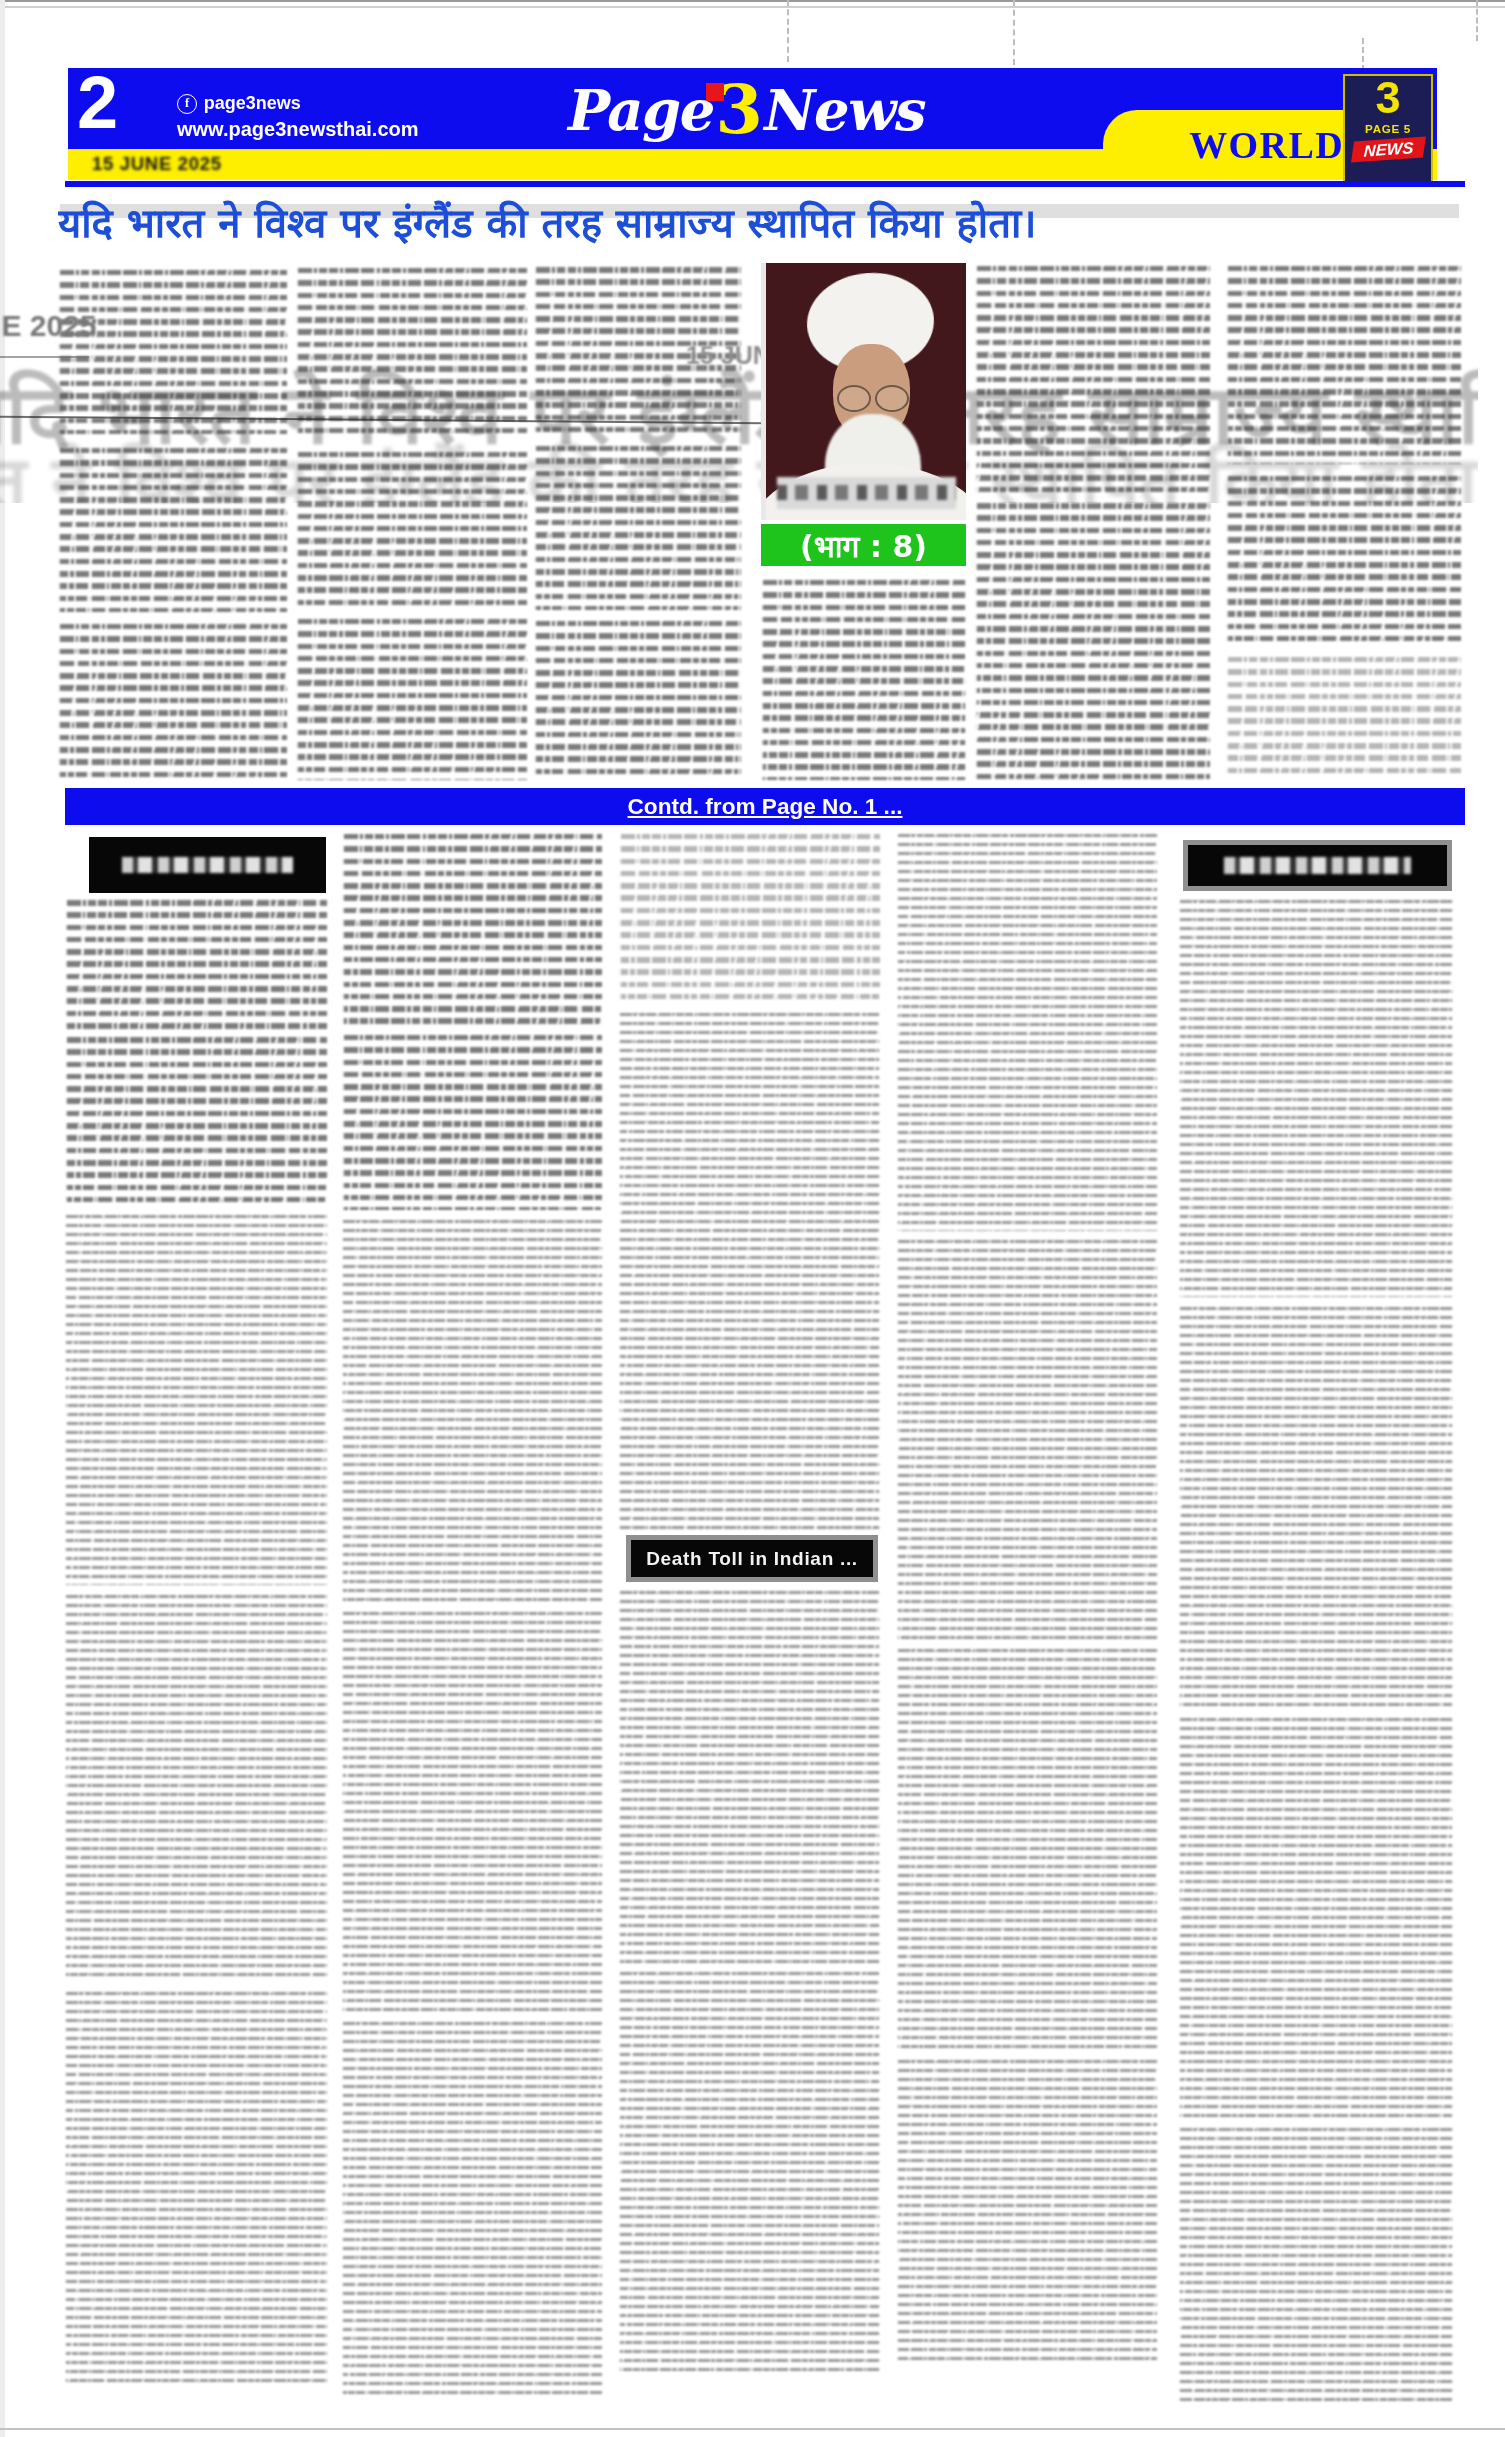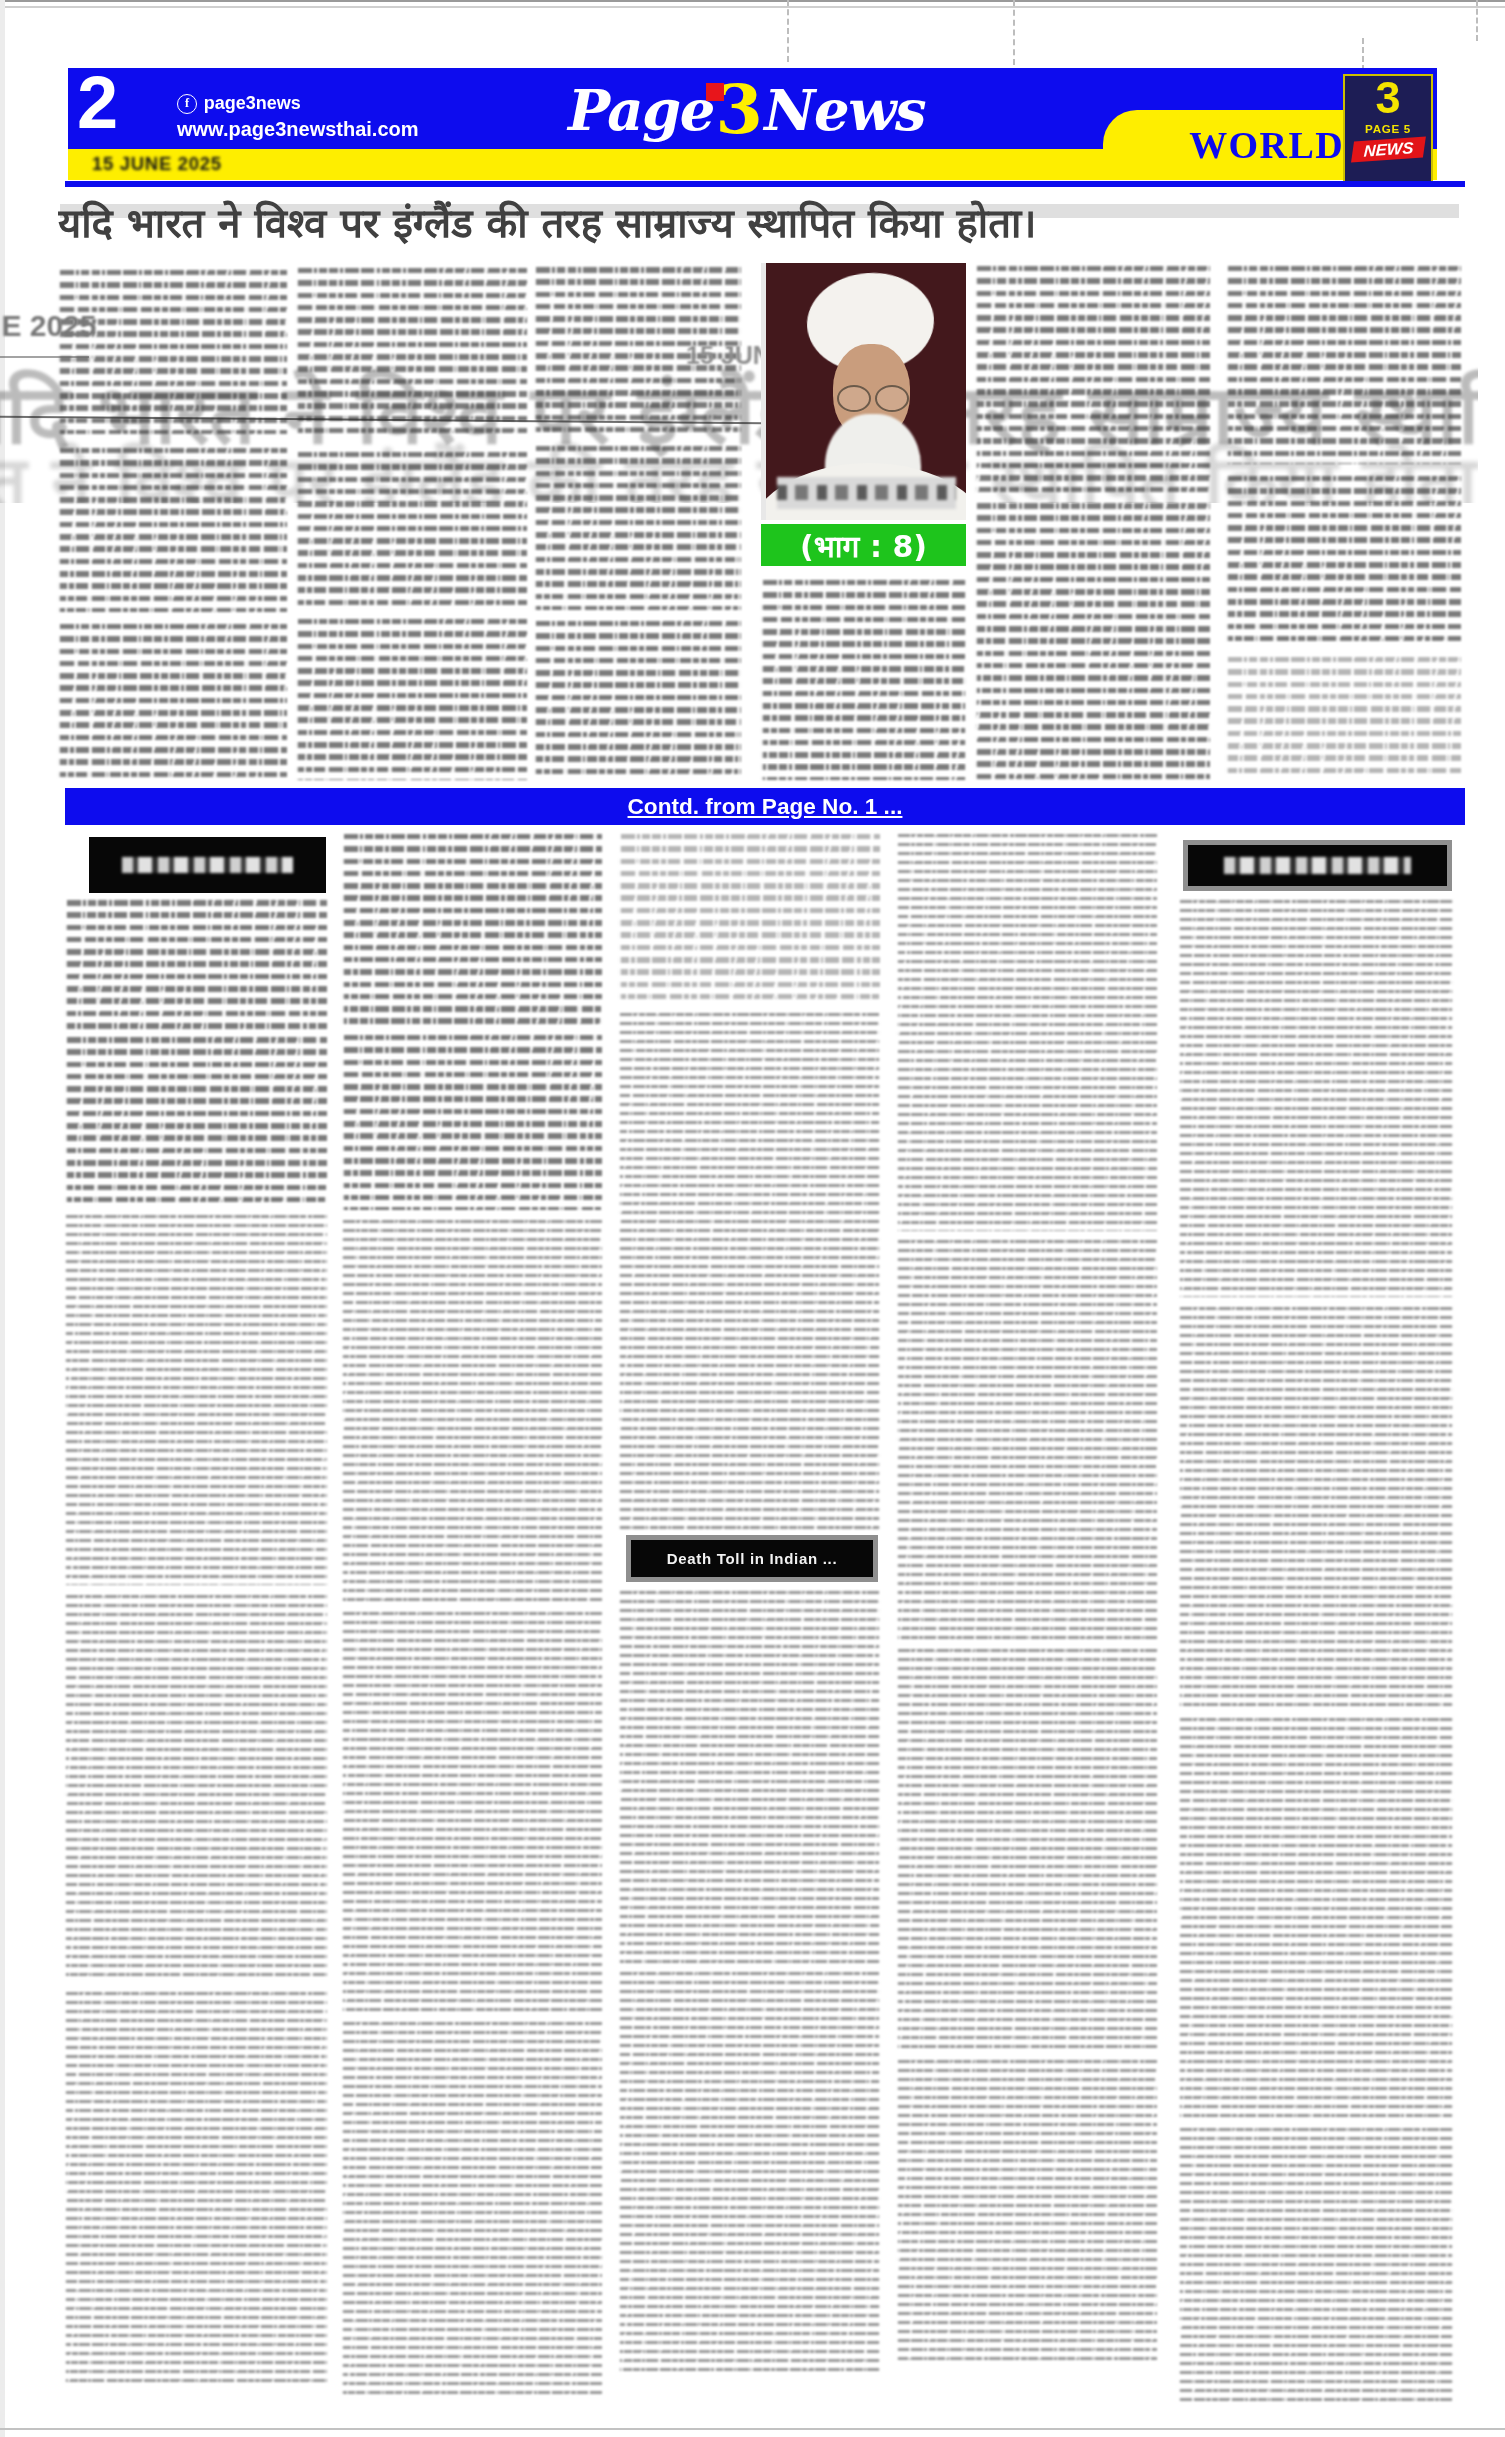--- a/index.html
+++ b/index.html
@@ -38,21 +38,21 @@
   .cl-line1{color:#f5e400;font-size:11.6px;font-weight:bold;letter-spacing:0.7px;margin-top:1.4px;}
   .cl-ribbon{margin-top:4.1px;width:71px;height:20.5px;background:#e21418;transform:skewX(-12deg) rotate(-4deg);
              display:flex;align-items:center;justify-content:center;}
   .cl-ribbon span{color:#fff;font-style:italic;font-weight:bold;font-size:16.4px;transform:skewX(6deg);}
   .datestrip{left:92px;top:153px;font-size:18.5px;font-weight:bold;color:#151515;
              filter:blur(1.6px);letter-spacing:0.7px;}
   .bluerule{left:65px;top:181px;width:1400px;height:5.5px;background:#0d0cee;}
 
   
   .headghostband{left:60px;top:204px;width:1399px;height:13.7px;background:#d7d7d7;opacity:.8;}
-  .headline{left:58px;top:194px;width:1410px;font-size:40px;font-weight:bold;color:#404040;
+  .headline{left:58px;top:194px;width:1410px;font-size:40px;font-weight:bold;color:#1d4ed8;
             white-space:nowrap;overflow:hidden;font-family:"DejaVu Sans",sans-serif;}
 
   
   .watermark{left:0;top:352px;width:1478px;height:151px;overflow:hidden;}
   .wm1,.wm2{position:absolute;white-space:nowrap;font-weight:bold;
             font-family:"DejaVu Sans",sans-serif;color:#3c3c3c;}
   .wm1{left:-41px;top:4.1px;font-size:81px;opacity:.34;filter:blur(1.8px);}
   .wm2{left:-233px;top:79px;font-size:71px;opacity:.2;filter:blur(2.1px);}
   .wmline{left:0;top:419px;width:773px;height:2.1px;background:#222;opacity:.65;transform:rotate(.5deg);}
   .ghost-left{left:1.4px;top:309px;font-size:30px;font-weight:bold;color:#777;filter:blur(1px);}
@@ -97,21 +97,21 @@
   
   .contbar{left:65px;top:788px;width:1400px;height:37px;background:#0d0cee;display:flex;
            align-items:center;justify-content:center;}
   .contbar span{color:#fff;font-weight:bold;font-size:22.6px;text-decoration:underline;}
 
   
   .blackbox{position:absolute;background:#070707;display:flex;align-items:center;justify-content:center;}
   .framed{border:5.5px solid #8f8f8f;}
   .bb-fake{width:72%;height:16.4px;filter:blur(1.5px);
            background:repeating-linear-gradient(90deg,#d0d0d0 0 11px,#3a3a3a 11px 15.7px,#e2e2e2 15.7px 30px,#2c2c2c 30px 36px);}
-  .bb-text{color:#f2f2f2;font-weight:bold;font-size:15px;filter:blur(0.5px);letter-spacing:0.7px;}
+  .bb-text{color:#f2f2f2;font-weight:bold;font-size:19px;filter:blur(0.5px);letter-spacing:0.7px;}
 </style>
 </head>
 <body>
 
 <div id="page">
 
   <div class="abs topline1"></div>
   <div class="abs topline2"></div>
   <div class="abs leftstrip"></div>
   <div class="abs bottomline"></div>

